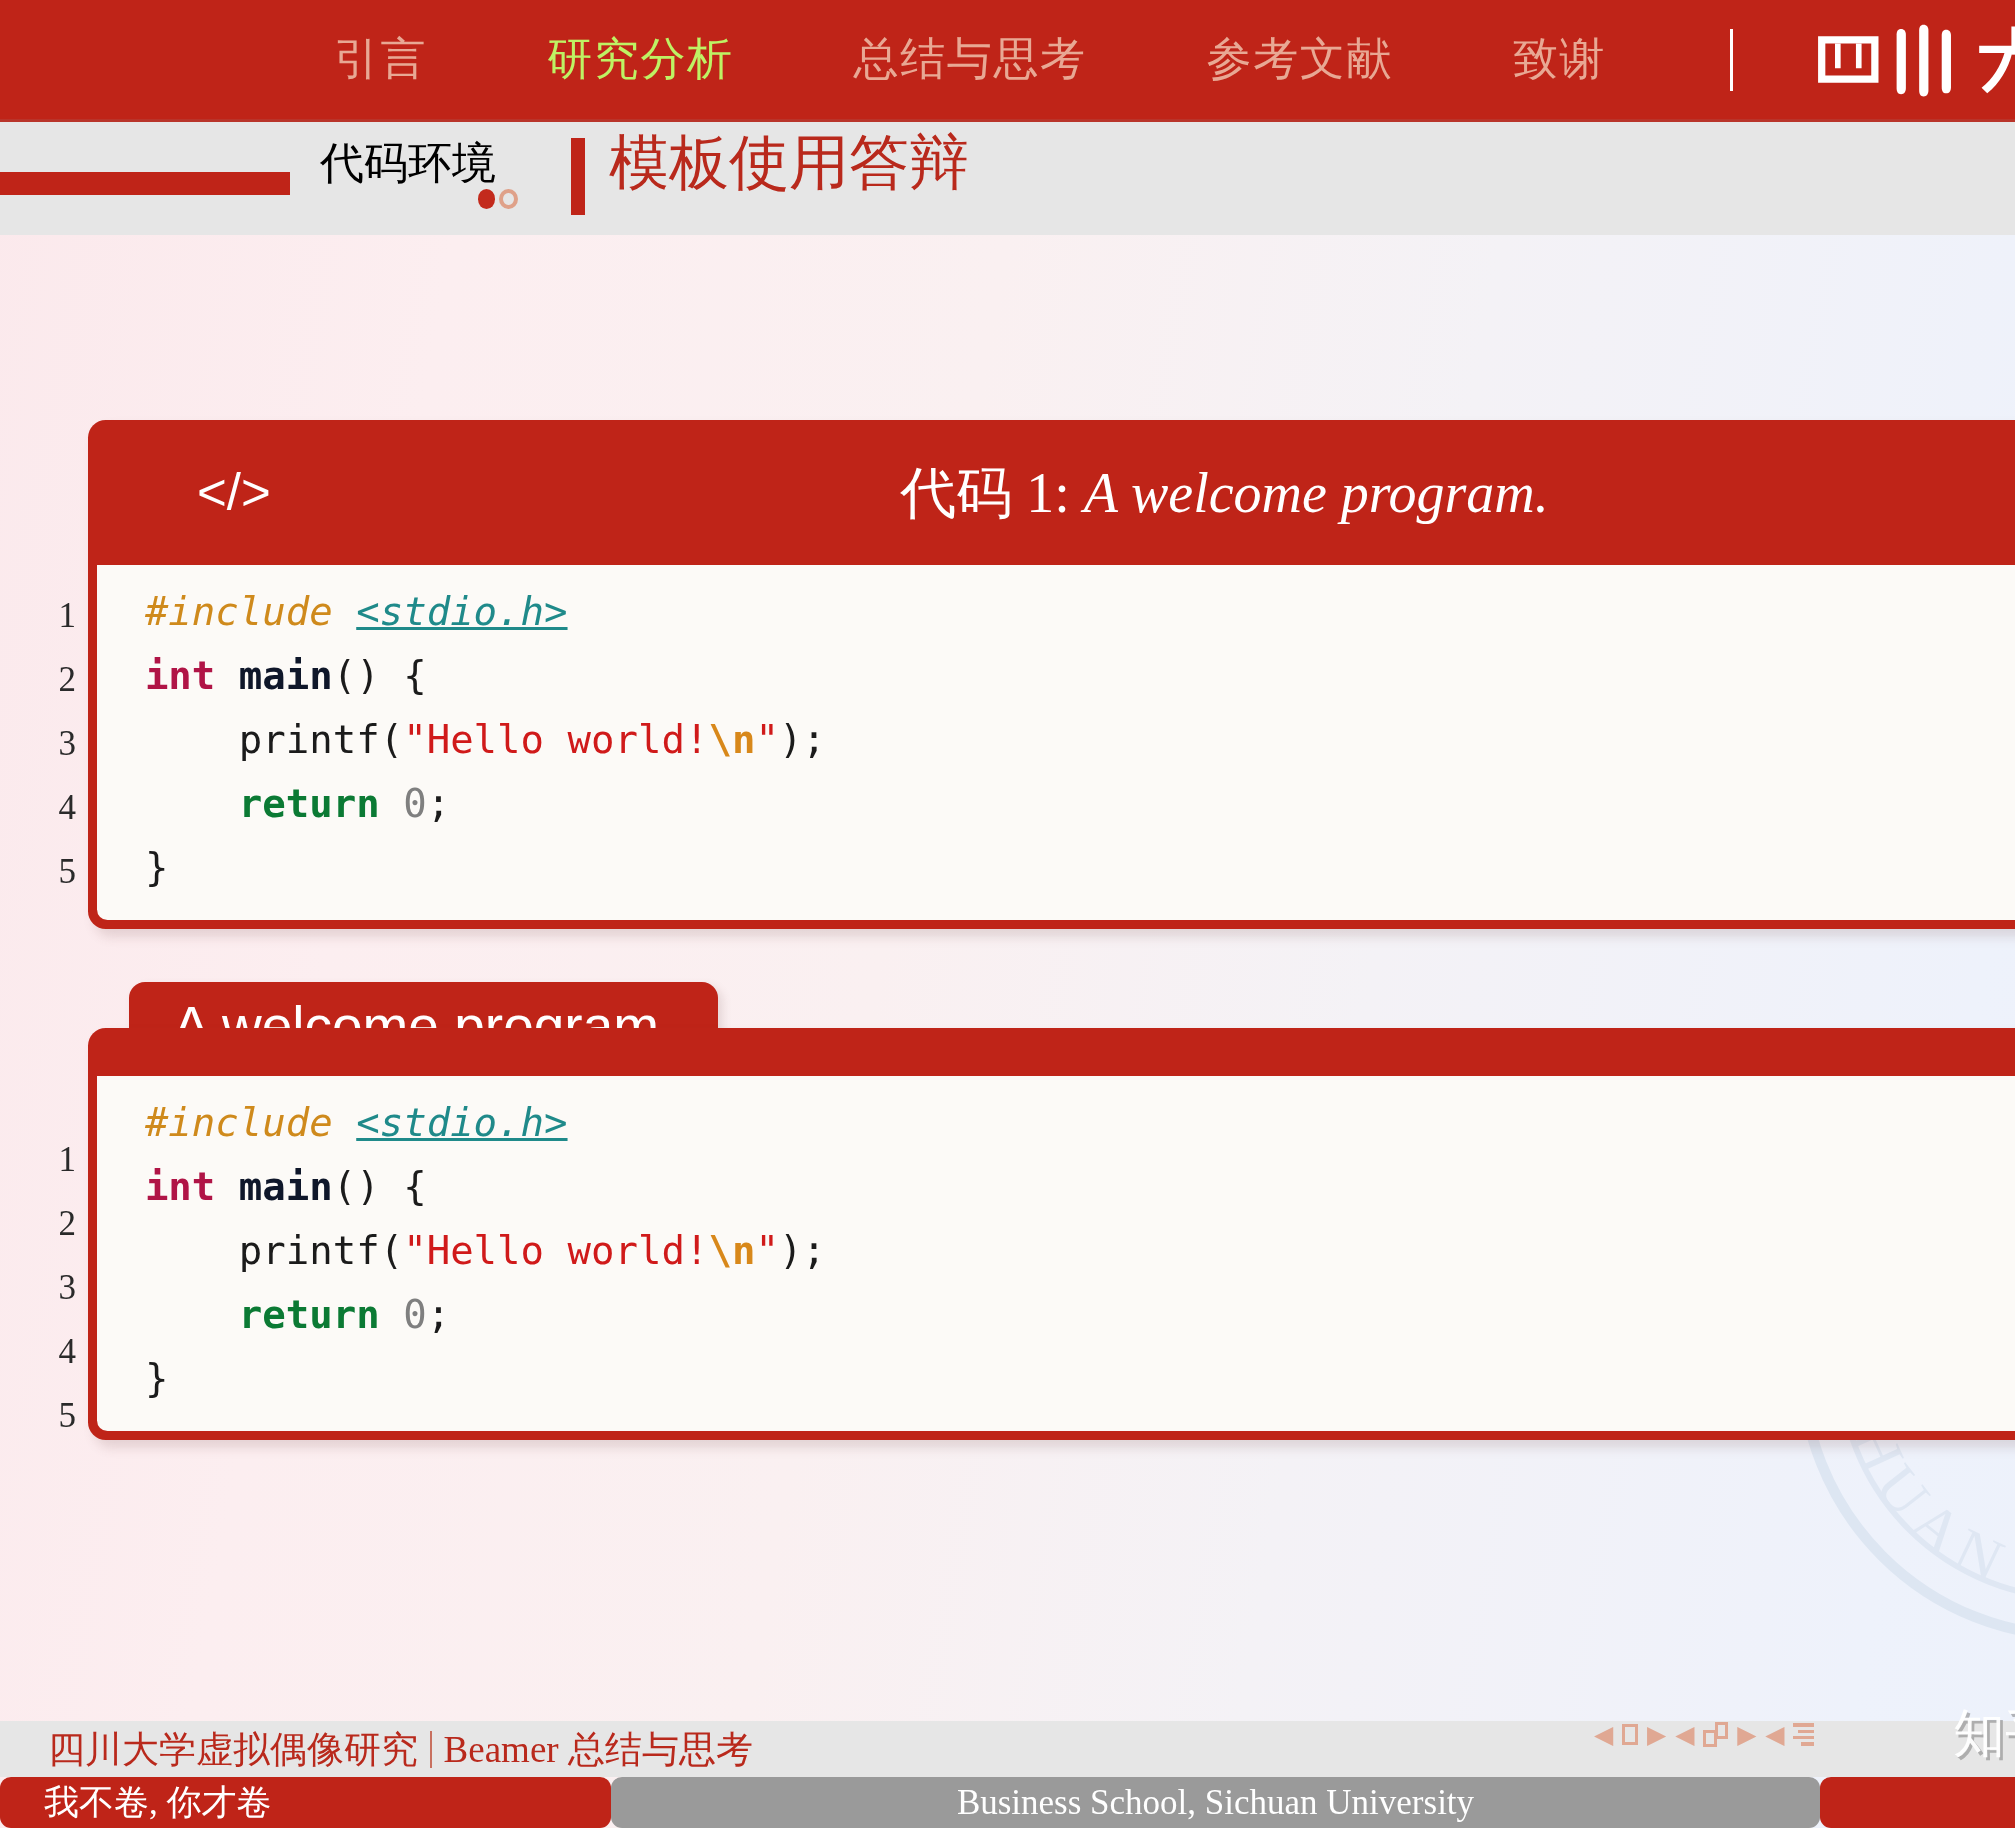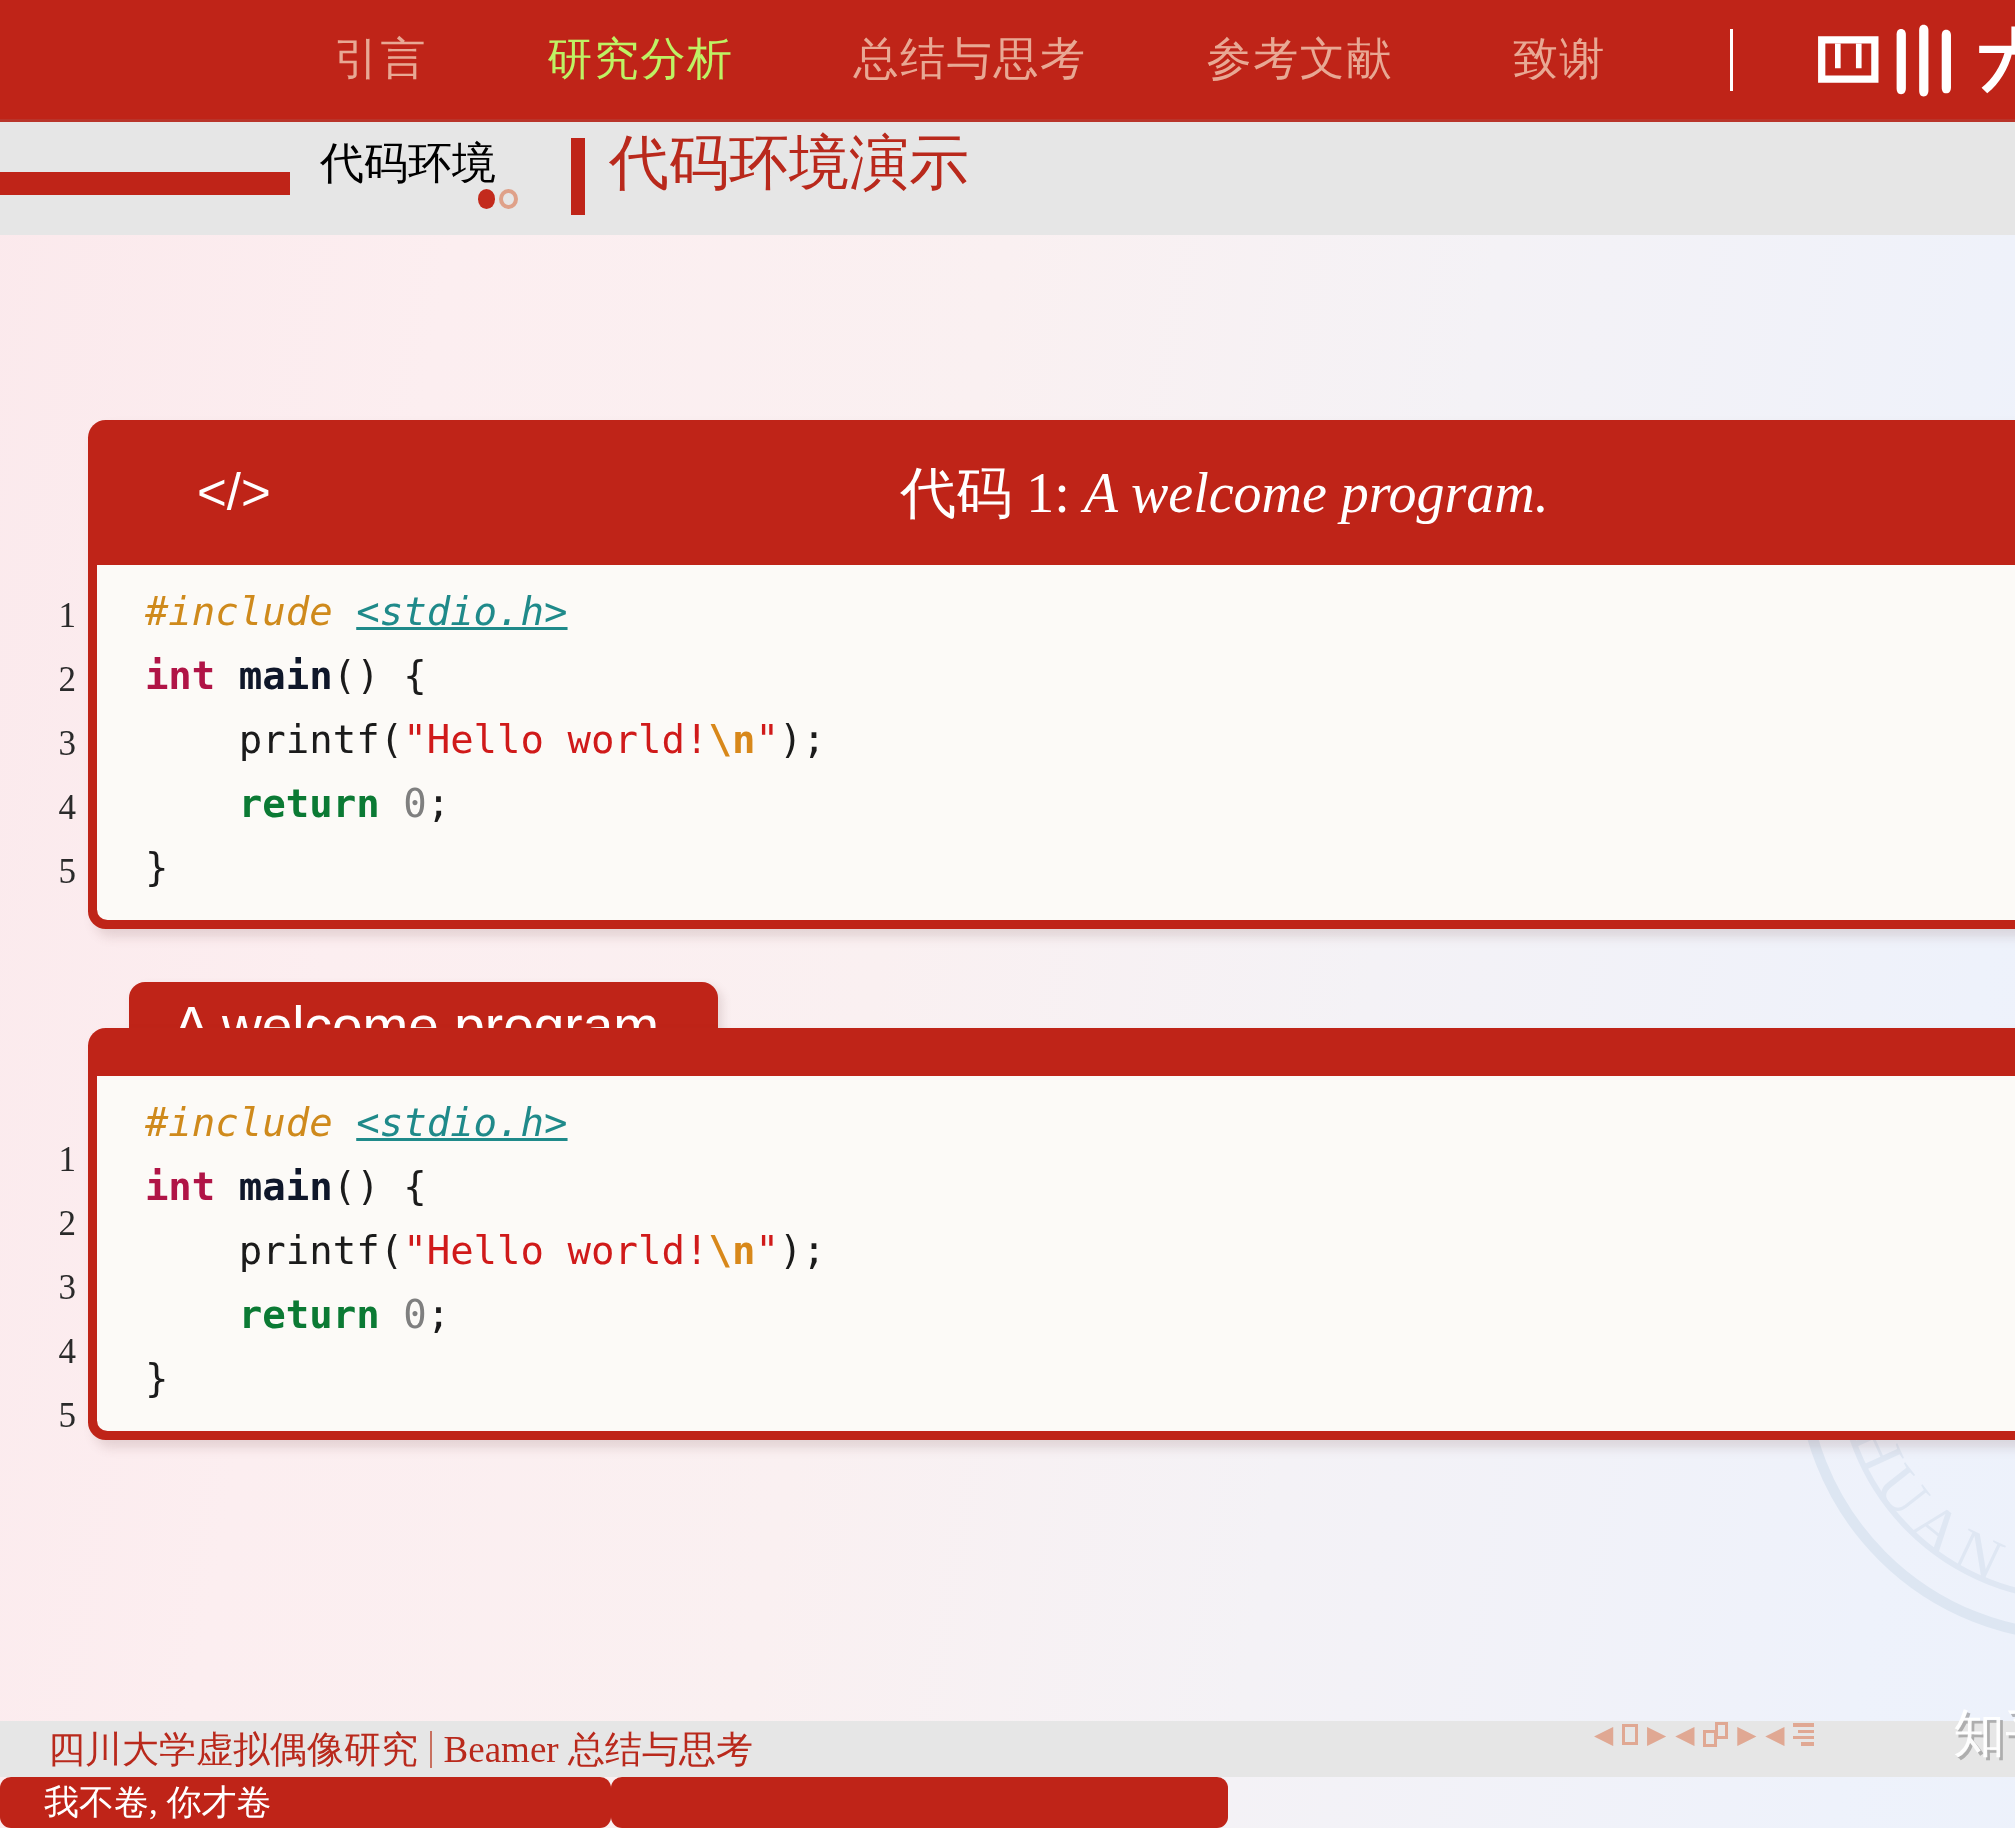--- a/index.html
+++ b/index.html
@@ -363,21 +363,21 @@
   </div>
 
   <div id="headband">
     <div id="headrule"></div>
     <div id="subsec">代码环境</div>
     <div id="subdots">
       <span class="dot filled"></span>
       <span class="dot hollow"></span>
     </div>
     <div id="headbar"></div>
-    <div id="headtitle">代码环境演示</div>
+    <div id="headtitle">模板使用答辩</div>
   </div>
 
   <div class="codeblock" id="block1">
     <div class="cb-head">
       <span class="code-icon left">&lt;/&gt;</span>
       <span class="caption">
         <span>代码 1:</span>
         <em>A welcome program.</em>
       </span>
 
@@ -441,20 +441,21 @@
         <span></span>
         <span></span>
         <span></span>
       </span>
   </div>
 
   <div id="zhihu">知乎 @ofuco</div>
 
   <div id="statusbar">
     <div class="sb" id="sb-left">我不卷, 你才卷</div>
+    <div class="sb" id="sb-mid">Business School, Sichuan University</div>
     <div class="sb" id="sb-right">
       
       
     </div>
   </div>
 
 </div>
 
 
 </body></html>

